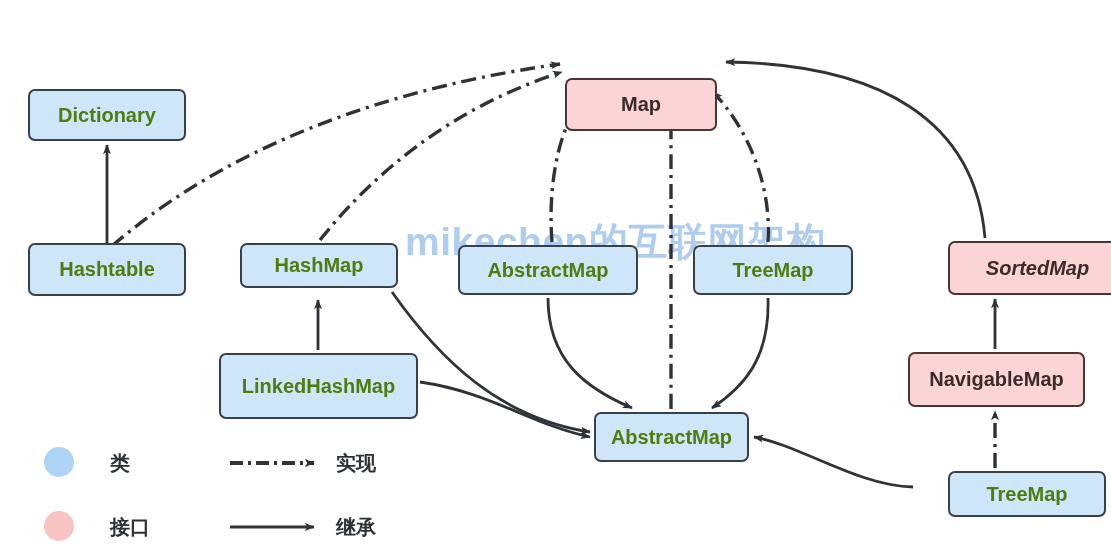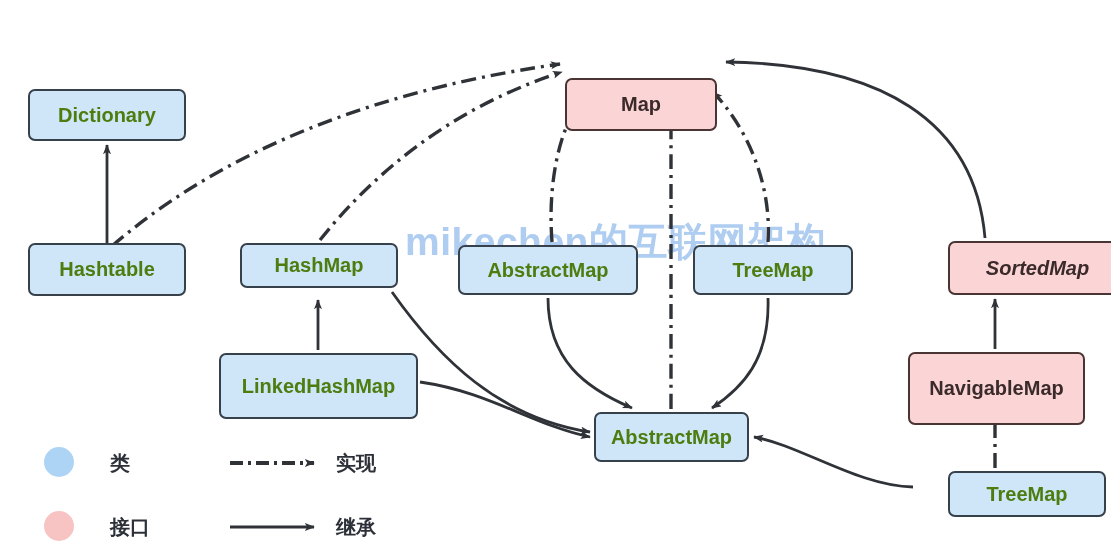--- a/index.html
+++ b/index.html
@@ -131,21 +131,21 @@
       </div>
       <div class="node cls" style="left: 693px; top: 245px; width: 160px; height: 50px;">
         <span>TreeMap</span>
       </div>
       <div class="node iface" style="left: 948px; top: 241px; width: 179px; height: 54px; font-style: italic;">
         <span>SortedMap</span>
       </div>
       <div class="node cls" style="left: 219px; top: 353px; width: 199px; height: 66px;">
         <span>LinkedHashMap</span>
       </div>
-      <div class="node iface" style="left: 908px; top: 352px; width: 177px; height: 73px;">
+      <div class="node iface" style="left: 908px; top: 352px; width: 177px; height: 55px;">
         <span>NavigableMap</span>
       </div>
       <div class="node cls" style="left: 594px; top: 412px; width: 155px; height: 50px;">
         <span>AbstractMap</span>
       </div>
       <div class="node cls" style="left: 948px; top: 471px; width: 158px; height: 46px;">
         <span>TreeMap</span>
       </div>
     </div>
 

